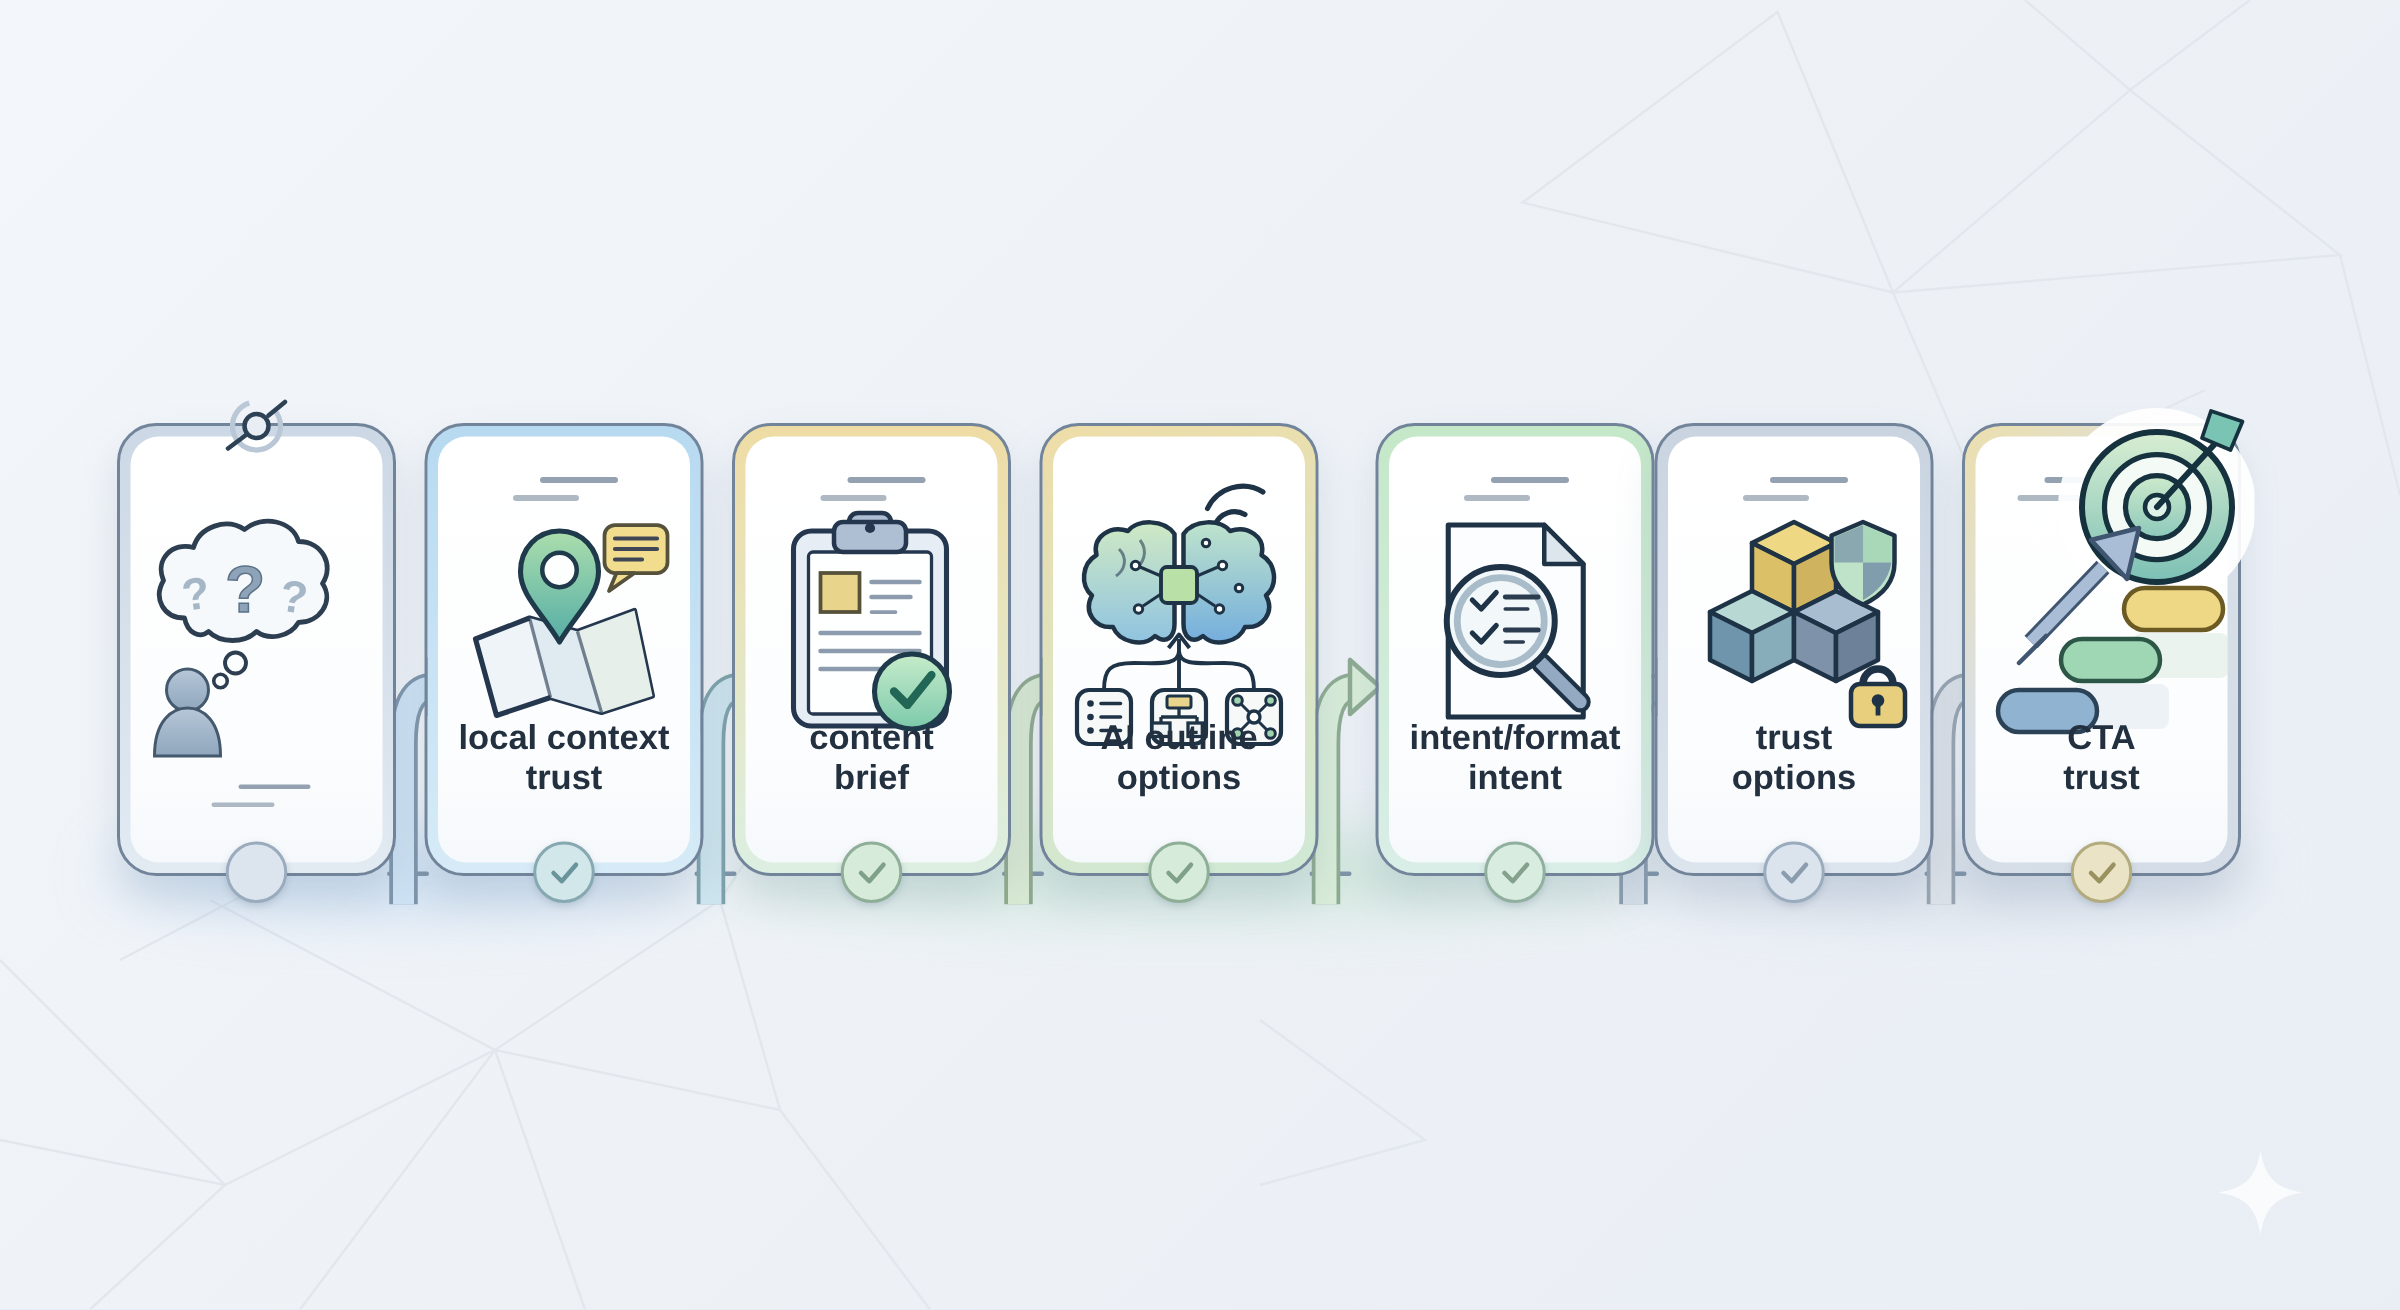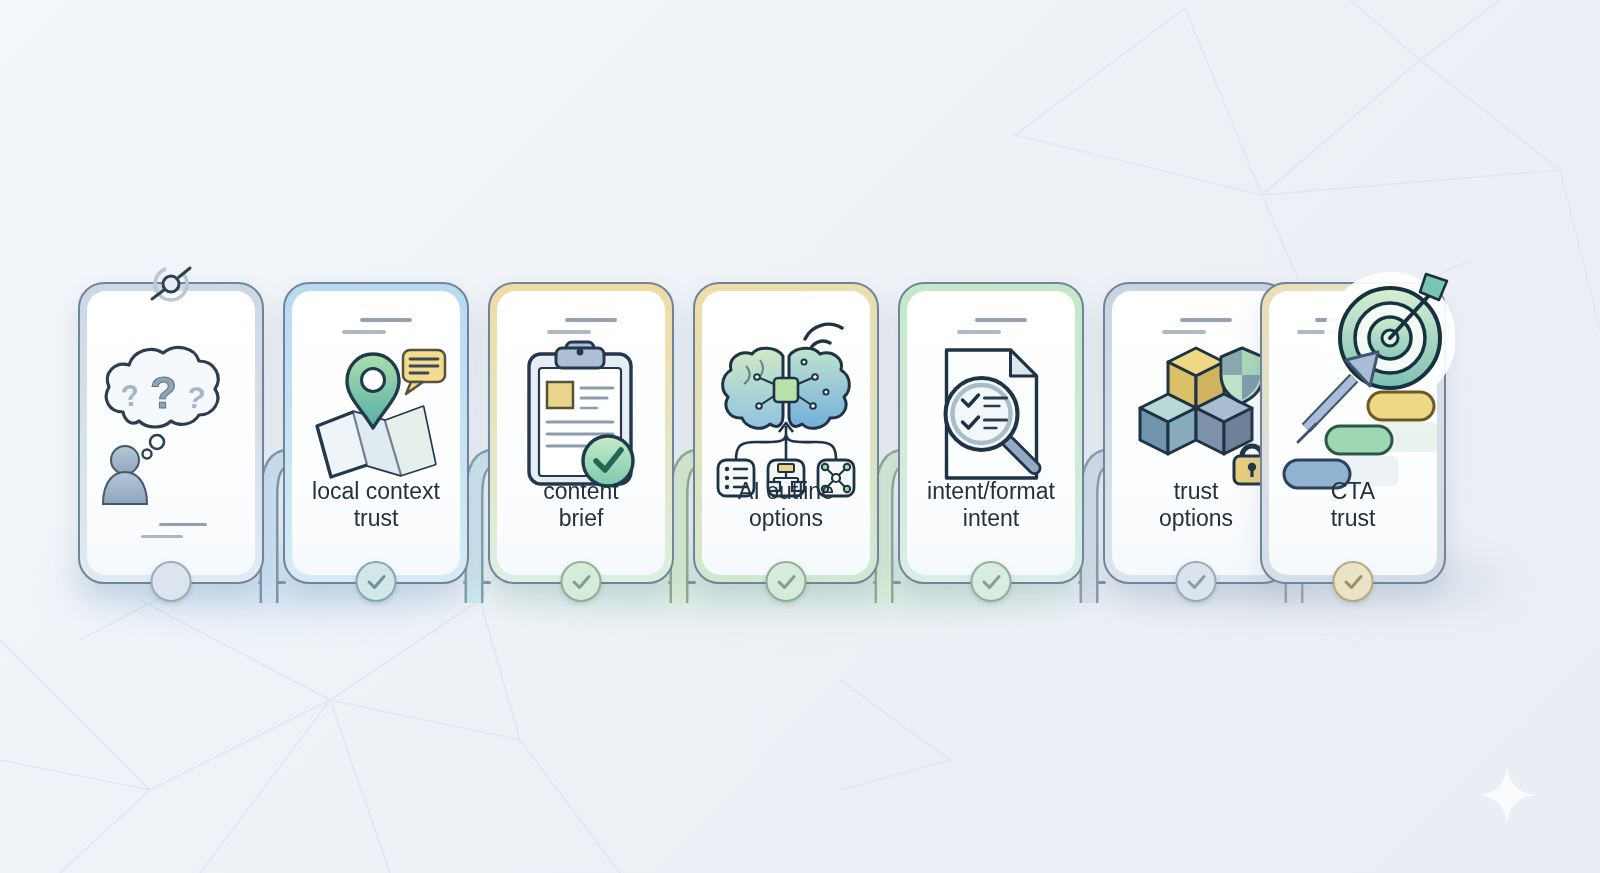--- a/index.html
+++ b/index.html
@@ -20,39 +20,39 @@
 
   .card{
     position:absolute;top:282px;width:182px;height:298px;
     border:2px solid #72849a;border-radius:26px;z-index:3;
     box-shadow:0 14px 26px rgba(115,140,165,.20);
   }
   .c1{background:linear-gradient(180deg,#ccd8e5,#e2eaf2);}
   .c2{background:linear-gradient(180deg,#b7daf1,#d6ebf7);}
   .c3{background:linear-gradient(180deg,#efdca4,#dcefe2);}
   .c4{background:linear-gradient(165deg,#eedda8,#cfe9d6);}
-  .c5{background:linear-gradient(180deg,#c4e8c8,#d9eee7);}
+  .c5{background:linear-gradient(180deg,#c4e8c8,#d9eee7);margin-left:19px;}
   .c6{background:linear-gradient(180deg,#cad4e1,#dce4ed);}
   .c7{background:linear-gradient(135deg,#ecdfae 0%,#d8dfe8 45%,#d3dce6 100%);}
   .card-inner{
     position:absolute;inset:7px;border-radius:19px;
     background:linear-gradient(180deg,#ffffff 0%,#fcfdfe 70%,#f6f9fc 100%);
   }
   .dash{position:absolute;height:3.5px;border-radius:2px;background:#93a1b0;z-index:4;}
   .dash.d1{top:34px;left:50%;margin-left:-16px;width:52px;}
   .dash.d2{top:46px;left:50%;margin-left:-34px;width:44px;opacity:.75;}
   .dash.b1{top:auto;bottom:56px;left:50%;margin-left:-12px;width:48px;}
   .dash.b2{top:auto;bottom:44px;left:50%;margin-left:-30px;width:42px;opacity:.75;}
 
   .icon-box{position:absolute;left:50%;transform:translateX(-50%);z-index:4;}
   .icon-box.free{transform:none;}
 
   .label-box{
     position:absolute;left:0;right:0;bottom:50px;z-index:4;
-    text-align:center;font-size:23px;font-weight:400;line-height:27px;color:#22303f;
+    text-align:center;font-size:23px;font-weight:700;line-height:27px;color:#22303f;
   }
   .check{
     position:absolute;bottom:-20px;left:50%;transform:translateX(-50%);
     width:37px;height:37px;border-radius:50%;border:2.5px solid;
     display:flex;align-items:center;justify-content:center;z-index:5;
     box-shadow:0 2px 5px rgba(100,120,140,.25);
   }
   .chk1{background:#dce5ee;border-color:#9aabbe;}
   .chk2{background:#d2e7ea;border-color:#86a8b0;}
   .chk3{background:#d6ebd9;border-color:#8fae97;}
@@ -353,21 +353,21 @@
       <div>trust</div>
       <div>options</div>
     </div>
     <div class="check chk6">
       <svg width="20" height="16" viewBox="0 0 20 16">
           <path d="M2.5,8 L8,13.5 L17.5,2.5" fill="none" stroke="#8b9cae" stroke-width="3" stroke-linecap="round" stroke-linejoin="round"></path>
         </svg>
     </div>
   </div>
 
-  <div class="card c7" style="left:1260px">
+  <div class="card c7" style="left:1308px">
     <div class="card-inner"></div>
     <div class="dash d1" style="left:38%;"></div>
     <div class="dash d2" style="left:38%;"></div>
     <div class="icon-box free" style="left:8px;top:-24px;">
       <svg width="185" height="240" viewBox="0 0 185 240">
         <defs>
           <linearGradient id="tgt" x1="0" y1="0" x2="0" y2="1">
             <stop offset="0" stop-color="#d8eed2"></stop>
               <stop offset="1" stop-color="#7cc0b4"></stop>
           </linearGradient>

